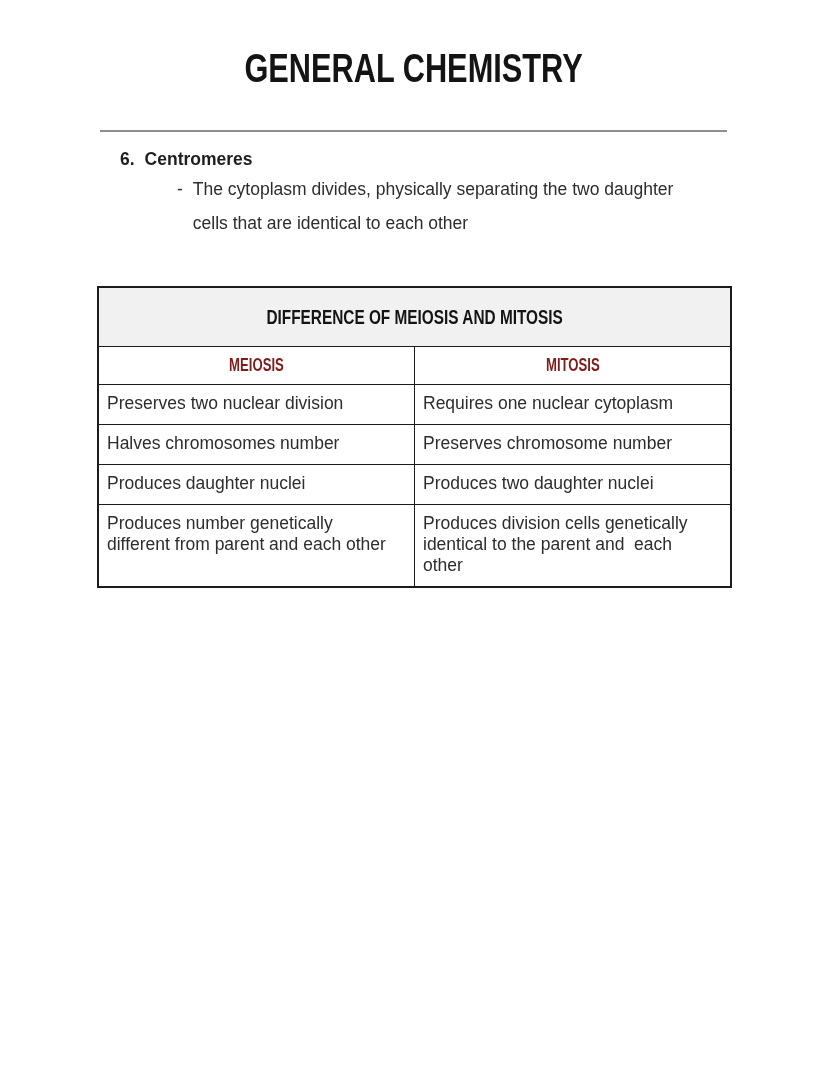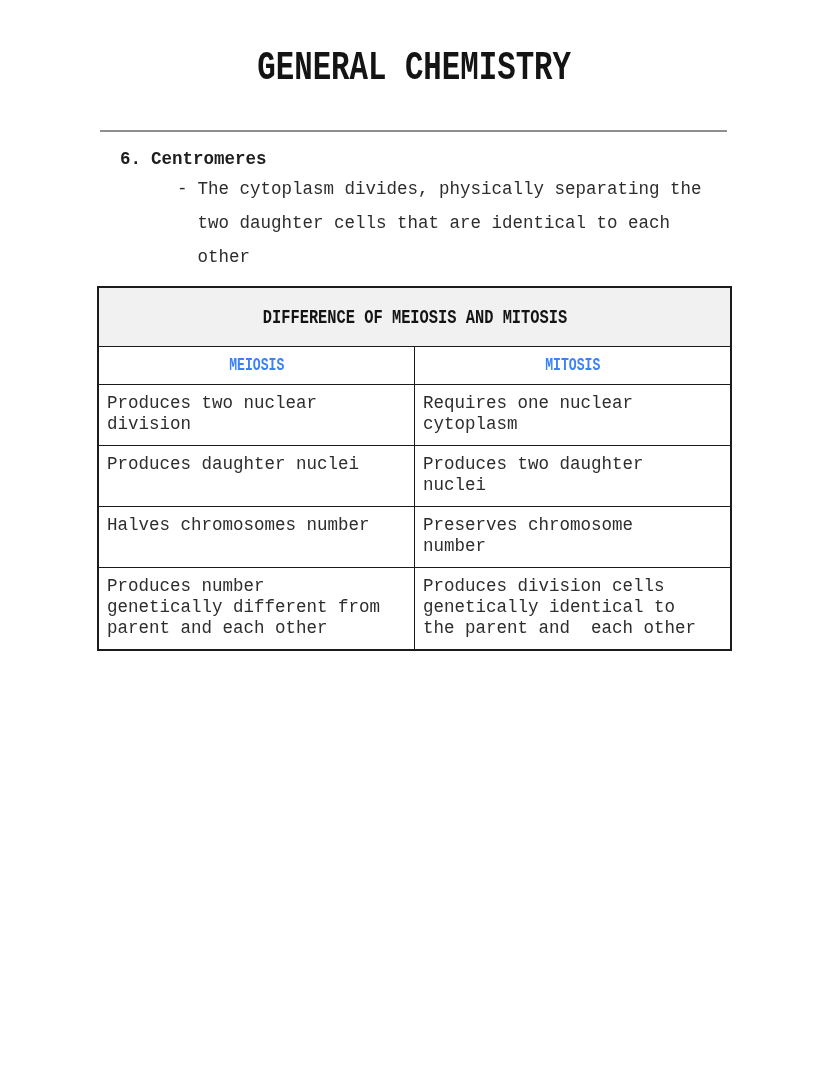--- a/index.html
+++ b/index.html
@@ -1,21 +1,21 @@
 <!DOCTYPE html>
 <html><head>
 <meta charset="utf-8">
 <style>
   html, body { margin: 0; padding: 0; background: #ffffff; }
   .page {
     position: relative;
     width: 828px;
     height: 1071px;
     background: #ffffff;
-    font-family: Liberation Mono, monospace;
+    font-family: Liberation Sans, sans-serif;
     color: #2d2d2d;
     overflow: hidden;
   }
 
   
   .doc-title {
     position: absolute;
     top: 46px;
     left: 0;
     width: 100%;
@@ -91,21 +91,21 @@
     color: #141414;
     padding: 0;
     white-space: nowrap;
   }
   .col-header {
     padding: 8px 0;
     line-height: 21px;
     text-align: center;
     font-size: 17.5px;
     font-weight: 700;
-    color: #3b82f6;
+    color: #7f1d1d;
     white-space: nowrap;
   }
   .cmp-table td {
     vertical-align: top;
     padding: 8px 8px 10px 8px;
     font-size: 17.5px;
     line-height: 21px;
     color: #2d2d2d;
   }
   .cell-text {
@@ -150,30 +150,30 @@
         <th class="col-header">
           <span class="condensed">MEIOSIS</span>
         </th>
         <th class="col-header">
           <span class="condensed">MITOSIS</span>
         </th>
       </tr>
     </thead>
     <tbody>
       <tr>
-        <td><span class="cell-text">Produces two nuclear division</span></td>
+        <td><span class="cell-text">Preserves two nuclear division</span></td>
         <td><span class="cell-text">Requires one nuclear cytoplasm</span></td>
+      </tr>
+      <tr>
+        <td><span class="cell-text">Halves chromosomes number</span></td>
+        <td><span class="cell-text">Preserves chromosome number</span></td>
       </tr>
       <tr>
         <td><span class="cell-text">Produces daughter nuclei</span></td>
         <td><span class="cell-text">Produces two daughter nuclei</span></td>
-      </tr>
-      <tr>
-        <td><span class="cell-text">Halves chromosomes number</span></td>
-        <td><span class="cell-text">Preserves chromosome number</span></td>
       </tr>
       <tr>
         <td><span class="cell-text">Produces number genetically different from parent and each other</span></td>
         <td><span class="cell-text">Produces division cells genetically identical to the parent and  each other</span></td>
       </tr>
     </tbody>
   </table>
 
 </div>
 

